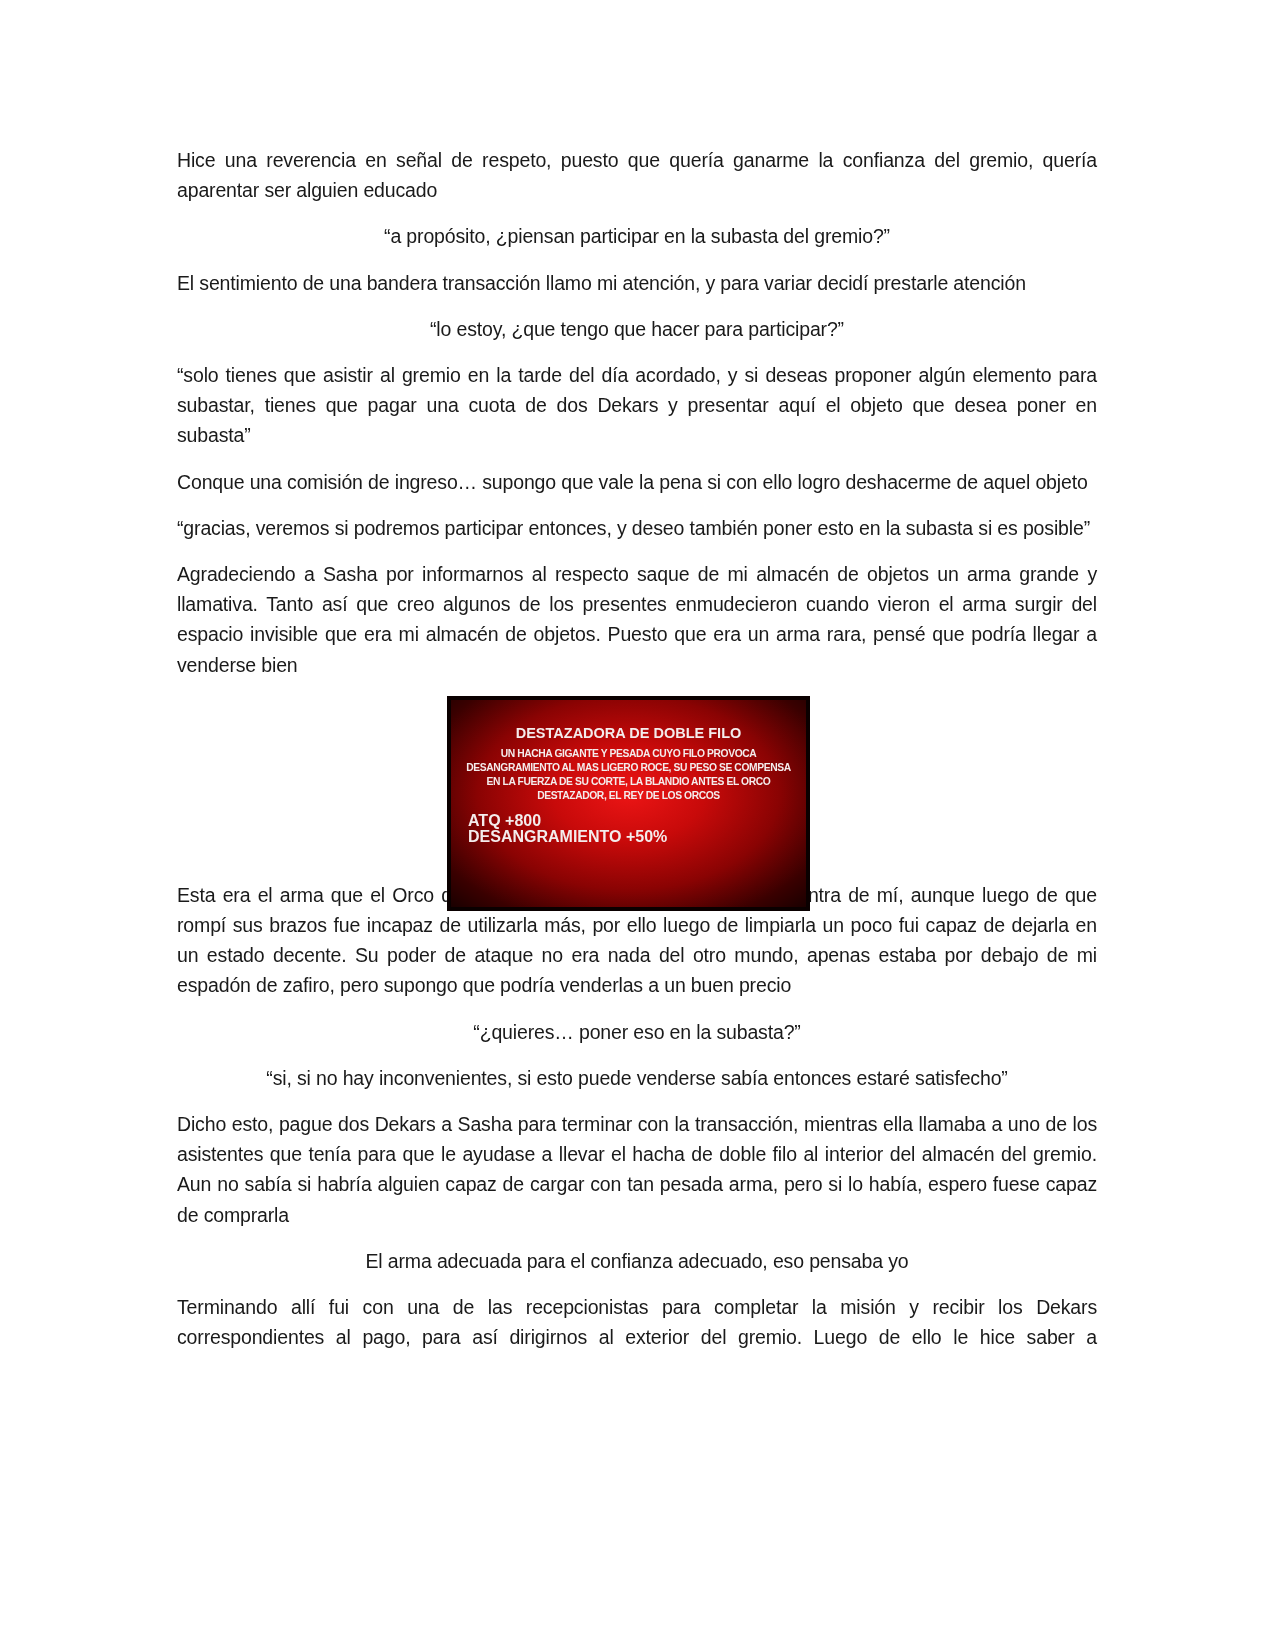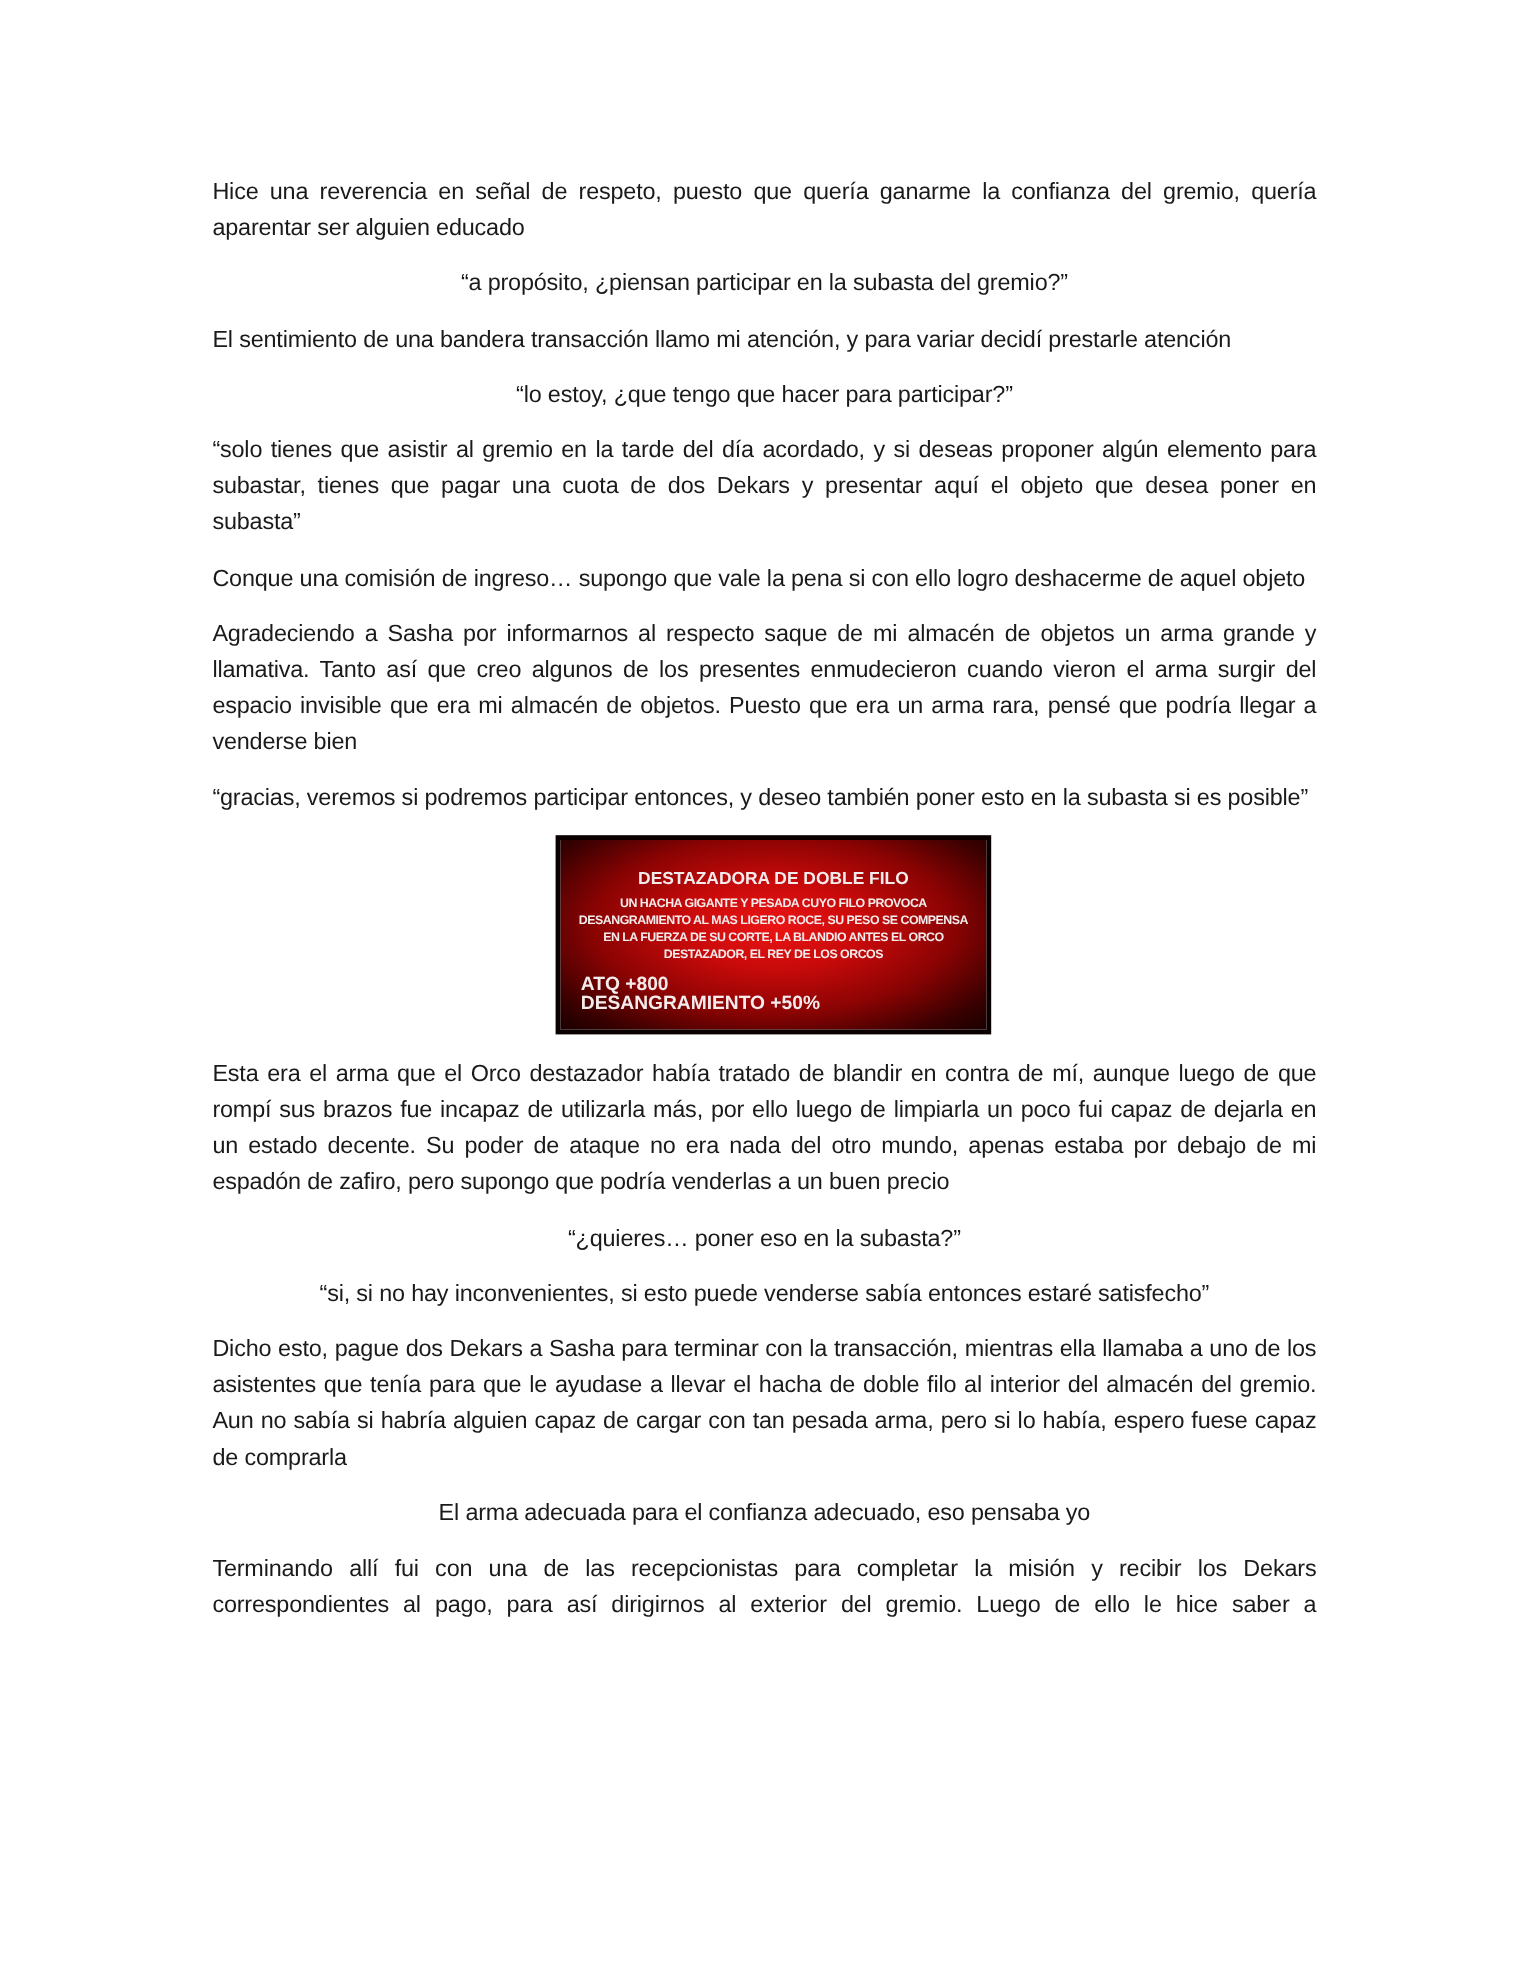--- a/index.html
+++ b/index.html
@@ -20,24 +20,24 @@
     letter-spacing: -0.15px;
   }
   .page p.left { text-align: center; }
   .figure-wrap {
     height: 166px;
     margin: 12px 0 18px 0;
     position: relative;
   }
   .card {
     position: absolute;
-    left: 286px;
+    left: 270px;
     top: 0;
     width: 363px;
-    height: 166px;
+    height: 215px;
     box-sizing: border-box;
     border: 4px solid #0a0000;
     background: radial-gradient(ellipse at 50% 45%, #ec1515 0%, #c80a0a 30%, #8a0303 60%, #3a0000 85%, #1a0000 100%);
     font-family: "Liberation Sans", sans-serif;
     color: #f4ecec;
     text-align: center;
   }
   .card-title {
     position: absolute; left: 0; right: 0; top: 18px;
     font-size: 14.5px; font-weight: bold; letter-spacing: 0px;
@@ -55,22 +55,22 @@
 </head>
 <body>
 
 <div class="page">
   <p>Hice una reverencia en señal de respeto, puesto que quería ganarme la confianza del gremio, quería aparentar ser alguien educado</p>
   <p class="left">“a propósito, ¿piensan participar en la subasta del gremio?”</p>
   <p>El sentimiento de una bandera transacción llamo mi atención, y para variar decidí prestarle atención</p>
   <p class="left">“lo estoy, ¿que tengo que hacer para participar?”</p>
   <p>“solo tienes que asistir al gremio en la tarde del día acordado, y si deseas proponer algún elemento para subastar, tienes que pagar una cuota de dos Dekars y presentar aquí el objeto que desea poner en subasta”</p>
   <p>Conque una comisión de ingreso… supongo que vale la pena si con ello logro deshacerme de aquel objeto</p>
+  <p>“gracias, veremos si podremos participar entonces, y deseo también poner esto en la subasta si es posible”</p>
   <p>Agradeciendo a Sasha por informarnos al respecto saque de mi almacén de objetos un arma grande y llamativa. Tanto así que creo algunos de los presentes enmudecieron cuando vieron el arma surgir del espacio invisible que era mi almacén de objetos. Puesto que era un arma rara, pensé que podría llegar a venderse bien</p>
-  <p>“gracias, veremos si podremos participar entonces, y deseo también poner esto en la subasta si es posible”</p>
 
   <div class="figure-wrap">
     <div class="card">
       <div class="card-title">DESTAZADORA DE DOBLE FILO</div>
       <div class="card-desc">UN HACHA GIGANTE Y PESADA CUYO FILO PROVOCA DESANGRAMIENTO AL MAS LIGERO ROCE, SU PESO SE COMPENSA EN LA FUERZA DE SU CORTE, LA BLANDIO ANTES EL ORCO DESTAZADOR, EL REY DE LOS ORCOS</div>
       <div class="card-stats">
         <div>ATQ +800</div>
         <div>DESANGRAMIENTO +50%</div>
       </div>
     </div>

